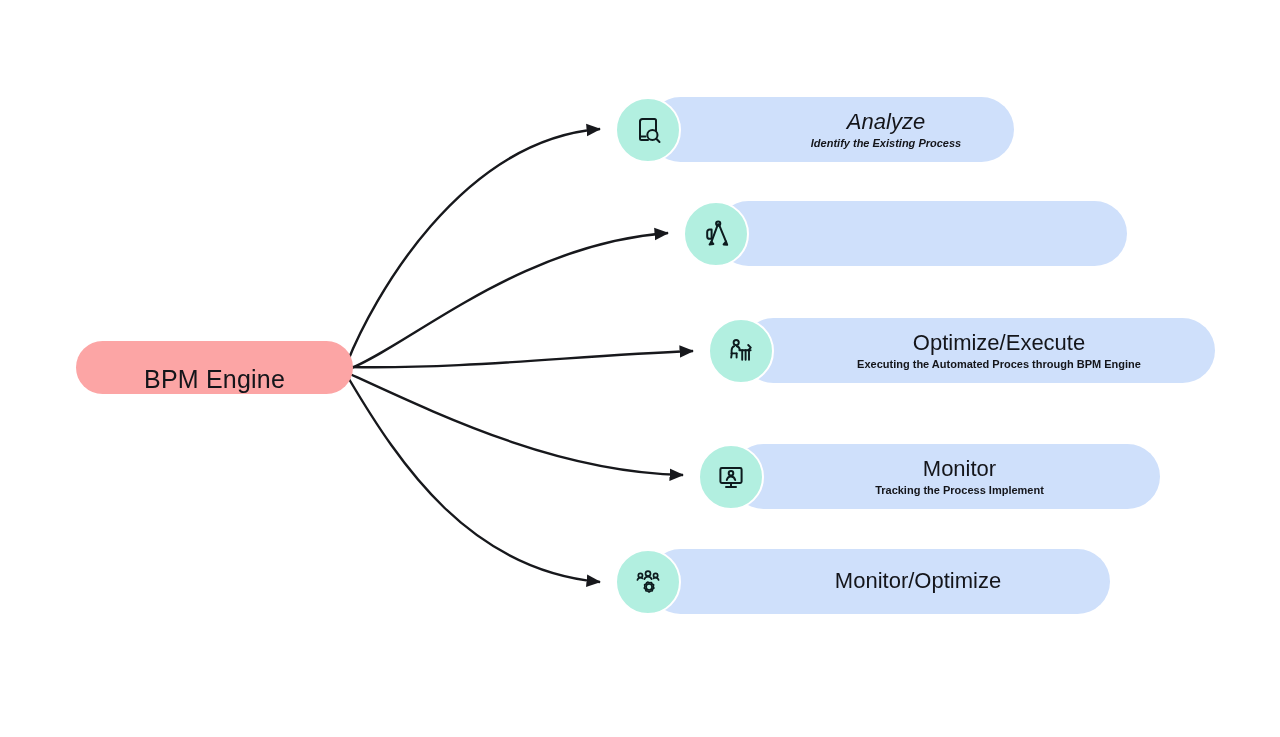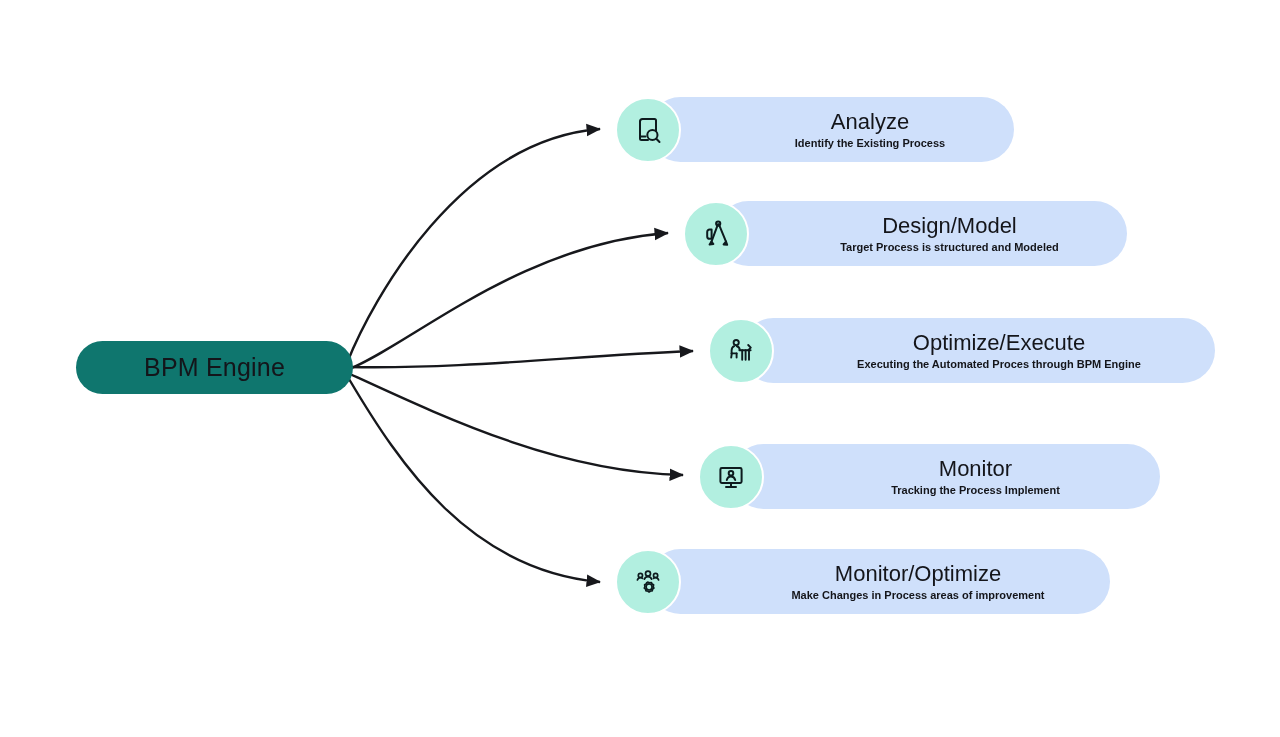--- a/index.html
+++ b/index.html
@@ -30,24 +30,24 @@
     pointer-events: none;
   }
 
   
   #root-node {
     position: absolute;
     left: 76px;
     top: 341px;
     width: 277px;
     height: 53px;
-    background: #0f766e;
+    background: #fca5a5;
     border-radius: 27px;
     display: flex;
-    align-items: center;
+    align-items: flex-end;
     justify-content: center;
   }
   #root-node .root-label {
     font-size: 25px;
     color: #14151a;
     letter-spacing: 0.2px;
     white-space: nowrap;
   }
 
   
@@ -122,41 +122,37 @@
       <path d="M349,379 C400,465 470,570 600,582"></path>
     </g>
   </svg>
 
   <div id="root-node">
     <span class="root-label">BPM Engine</span>
   </div>
 
   <div class="stage" style="left:648px; top:97px; width:366px; height:66px;">
     <div class="stage-card" style="width:366px;"></div>
-    <div class="stage-text" style="left:78px; width:288px;">
+    <div class="stage-text" style="left:94px; width:288px;font-style:italic;">
       <div class="stage-title">Analyze</div>
       <div class="stage-sub">Identify the Existing Process</div>
     </div>
     <div class="stage-icon" style="left:-33px; top:0px;">
       <svg width="32" height="32" viewBox="0 0 32 32" fill="none" stroke="#0d1b1e" stroke-width="2" stroke-linecap="round" stroke-linejoin="round">
         <path d="M8 7.5 A2.5 2.5 0 0 1 10.5 5 L22.5 5 A1.5 1.5 0 0 1 24 6.5 L24 17"></path>
         <path d="M8 7.5 L8 24.5 A1.5 1.5 0 0 0 9.5 26 L16 26"></path>
         <path d="M8 22.5 L13.5 22.5"></path>
         <circle cx="20.4" cy="21" r="5.1"></circle>
         <path d="M24.3 24.8 L27.5 28"></path>
       </svg>
     </div>
   </div>
 
   <div class="stage" style="left:716px; top:201px; width:411px; height:66px;">
     <div class="stage-card" style="width:411px;"></div>
-    <div class="stage-text" style="left:56px; width:355px;">
-      <div class="stage-title">Design/Model</div>
-      <div class="stage-sub">Target Process is structured and Modeled</div>
-    </div>
     <div class="stage-icon" style="left:-33px; top:0px;">
       <svg width="32" height="32" viewBox="0 0 32 32" fill="none" stroke="#0d1b1e" stroke-width="2" stroke-linecap="round" stroke-linejoin="round">
         <path d="M18 6.2 L11.5 23.6"></path>
         <path d="M18.9 6.4 L26 23.6"></path>
         <circle cx="18.2" cy="5.6" r="2.1"></circle>
         <path d="M11.5 23.6 L9.6 26.6 L13.4 26 z"></path>
         <path d="M26 23.6 L27.2 26.8 L23.6 26.4 z"></path>
         <path d="M7.2 14 A2.4 2.4 0 0 1 9.6 11.6 L11.6 11.6 L11.6 20.8 L9.6 20.8 A2.4 2.4 0 0 1 7.2 18.4 z"></path>
       </svg>
     </div>
@@ -180,40 +176,39 @@
         <path d="M24 15.2 L24 24.8"></path>
         <path d="M17.2 15.2 L17.2 24.8"></path>
         <path d="M20.6 15.2 L20.6 24.8"></path>
         <path d="M23.2 10 L25.8 12.6 L23.2 15.2"></path>
       </svg>
     </div>
   </div>
 
   <div class="stage" style="left:731px; top:444px; width:429px; height:66px;">
     <div class="stage-card" style="width:429px;"></div>
-    <div class="stage-text" style="left:56px; width:377px;">
+    <div class="stage-text" style="left:40px; width:377px;">
       <div class="stage-title">Monitor</div>
       <div class="stage-sub">Tracking the Process Implement</div>
     </div>
     <div class="stage-icon" style="left:-33px; top:0px;">
       <svg width="32" height="32" viewBox="0 0 32 32" fill="none" stroke="#0d1b1e" stroke-width="2" stroke-linecap="round" stroke-linejoin="round">
         <rect x="5.4" y="7" width="21.2" height="15" rx="1.4"></rect>
         <circle cx="16" cy="12.2" r="2.3"></circle>
         <path d="M11.8 19 C12.4 16.6 14 15.4 16 15.4 C18 15.4 19.6 16.6 20.2 19"></path>
         <path d="M16 22 L16 25.6"></path>
         <path d="M11 26 L21 26"></path>
       </svg>
     </div>
   </div>
 
   <div class="stage" style="left:648px; top:549px; width:462px; height:66px;">
     <div class="stage-card" style="width:462px;"></div>
     <div class="stage-text" style="left:78px; width:384px;">
       <div class="stage-title">Monitor/Optimize</div>
-      <div class="stage-sub">Make Changes in Process areas  of improvement</div>
     </div>
     <div class="stage-icon" style="left:-33px; top:0px;">
       <svg width="32" height="32" viewBox="0 0 32 32" fill="none" stroke="#0d1b1e" stroke-width="1.7" stroke-linecap="round" stroke-linejoin="round">
         <circle cx="16" cy="7.6" r="2.5"></circle>
         <path d="M12.4 13.2 C13 11.4 14.3 10.6 16 10.6 C17.7 10.6 19 11.4 19.6 13.2"></path>
         <circle cx="8.4" cy="9.4" r="2.1"></circle>
         <path d="M5.4 14 C5.9 12.4 6.9 11.7 8.4 11.7 C9.3 11.7 10 11.9 10.6 12.4"></path>
         <circle cx="23.6" cy="9.4" r="2.1"></circle>
         <path d="M26.6 14 C26.1 12.4 25.1 11.7 23.6 11.7 C22.7 11.7 22 11.9 21.4 12.4"></path>
         <path d="M16 16.2 L17.6 16.9 L19.3 16.5 L20.1 18 L21.6 18.8 L21.2 20.5 L21.9 22.1 L20.6 23.2 L20.2 24.9 L18.5 25 L17.1 26 L15.7 25 L14 24.9 L13.6 23.2 L12.3 22.1 L13 20.5 L12.6 18.8 L14.1 18 L14.9 16.5 L16.6 16.9 z"></path>

